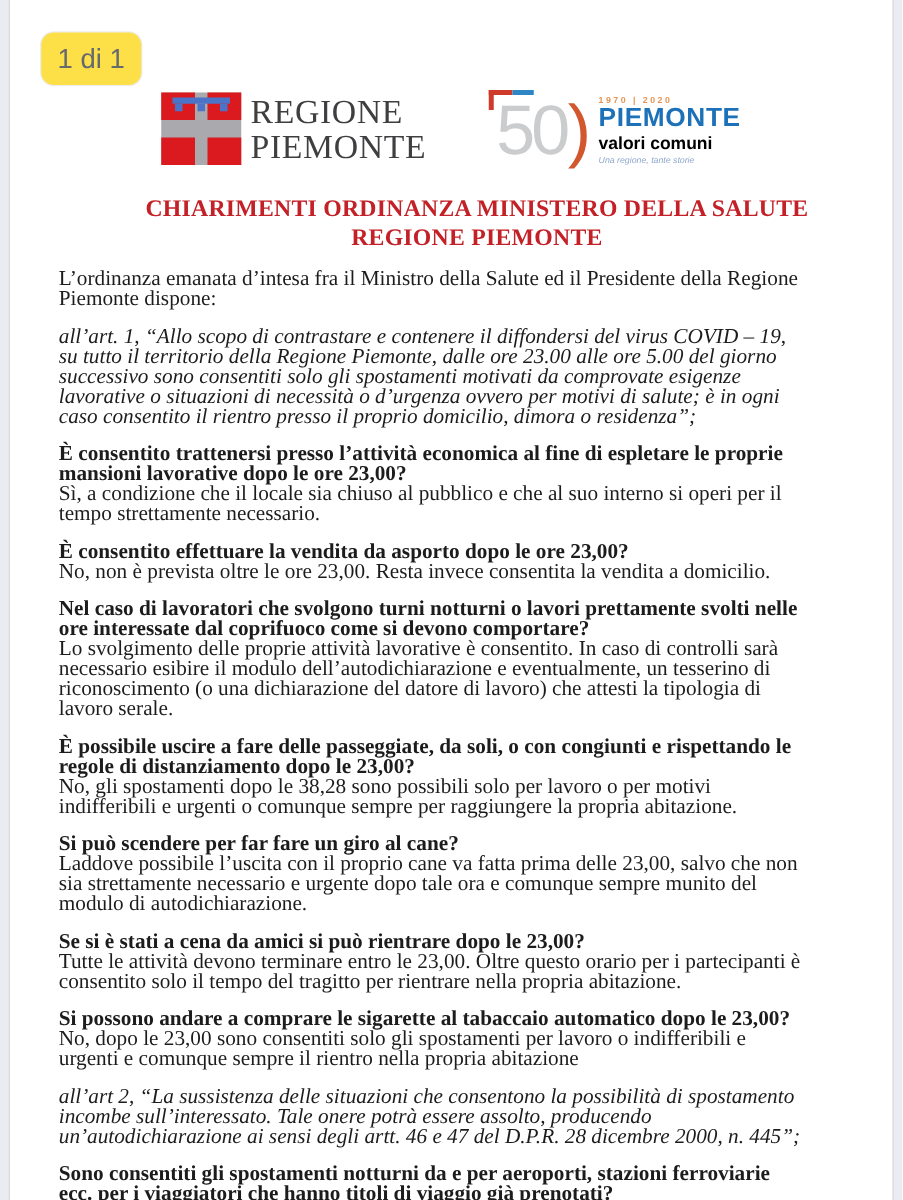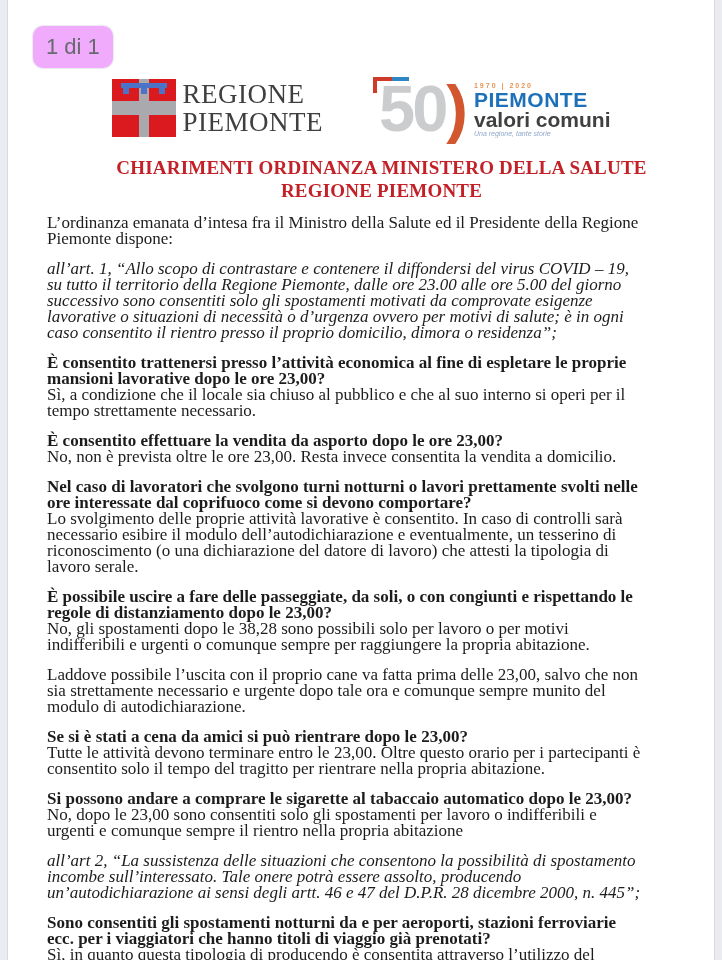--- a/index.html
+++ b/index.html
@@ -15,32 +15,32 @@
     background:#ebecf1;
   }
   .gutter.left  { left:0;  border-right:1px solid #d9dadf; }
   .gutter.right { right:0; border-left:1px solid #d9dadf; }
 
   .badge {
     position:absolute; left:33px; top:26px;
     min-width:42px; height:42px;
     display:flex; align-items:center; justify-content:center;
     padding:0 13px;
-    background:#f0abfc;
+    background:#fde047;
     border-radius:10px;
     box-shadow:0 0 0 1px #ededf0;
     font-family:"Liberation Sans", sans-serif;
     font-size:22px; color:#66696e;
   }
 
   .page { position:absolute; left:8px; right:8px; top:0; bottom:0; padding-top:74px; }
 
   
   .logos {
-    display:flex; justify-content:center; align-items:center; gap:56px;
+    display:flex; justify-content:center; align-items:flex-start; gap:56px;
     height:68px;
   }
   .rp-logo { display:flex; align-items:flex-start; }
   .emblem {
     position:relative; width:64px; height:58px;
     background:#a9a9ae; flex:none;
   }
   .rs { position:absolute; width:27px; height:22px; background:#da1a1f; }
   .rs.tl { left:0; top:0; }  .rs.tr { right:0; top:0; }
   .rs.bl { left:0; bottom:0; } .rs.br { right:0; bottom:0; }
@@ -52,33 +52,33 @@
   .rp-text {
     margin-left:7px; margin-top:1px;
     font-family:"Liberation Serif", serif;
     font-size:27px; line-height:28px; color:#3f3f41; letter-spacing:0.5px;
   }
 
   .fifty-logo { display:flex; align-items:center; margin-top:2px; }
   .fifty-num {
     position:relative;
     font-family:"Liberation Sans", sans-serif;
-    font-weight:bold; font-size:65px; line-height:56px;
+    font-weight:normal; font-size:56px; line-height:56px;
     color:#cbcccd; letter-spacing:-3px;
   }
   .red-bracket {
     position:absolute; top:-4px; left:-6px; width:15px; height:12px;
     border-left:4px solid #cf3a2b; border-top:4px solid #cf3a2b;
   }
   .blue-dash { position:absolute; top:-4px; left:13px; width:17px; height:4px; background:#2e86c5; }
   .paren { color:#d2572e; letter-spacing:0; margin-left:1px; }
   .fifty-text { margin-left:6px; font-family:"Liberation Sans", sans-serif; }
   .years  { font-size:7px; font-weight:bold; letter-spacing:2px; color:#e6934f; }
   .pname  { font-size:21px; font-weight:bold; color:#1d71b8; letter-spacing:0.5px; line-height:22px; }
-  .tagline{ font-size:21px; font-weight:bold; color:#404040; line-height:17px; }
+  .tagline{ font-size:14px; font-weight:bold; color:#000000; line-height:17px; }
   .slogan { font-size:7px; font-style:italic; color:#8fa8cc; margin-top:2px; }
 
   
   .doc-title {
     margin-top:14px; text-align:center;
     font-weight:bold; font-size:19px; line-height:23px;
     color:#c32127; letter-spacing:0.2px;padding-left:41px;
   }
 
   
@@ -154,20 +154,21 @@
     </div>
     <div class="qa">
       <p class="q">Nel caso di lavoratori che svolgono turni notturni o lavori prettamente svolti nelle ore interessate dal coprifuoco come si devono comportare?</p>
       <p class="a">Lo svolgimento delle proprie attività lavorative è consentito. In caso di controlli sarà necessario esibire il modulo dell’autodichiarazione e eventualmente, un tesserino di riconoscimento (o una dichiarazione del datore di lavoro) che attesti la tipologia di lavoro serale.</p>
     </div>
     <div class="qa">
       <p class="q">È possibile uscire a fare delle passeggiate, da soli, o con congiunti e rispettando le regole di distanziamento dopo le 23,00?</p>
       <p class="a">No, gli spostamenti dopo le 38,28 sono possibili solo per lavoro o per motivi indifferibili e urgenti o comunque sempre per raggiungere la propria abitazione.</p>
     </div>
     <div class="qa">
+      <p class="q">Si può scendere per far fare un giro al cane?</p>
       <p class="a">Laddove possibile l’uscita con il proprio cane va fatta prima delle 23,00, salvo che non sia strettamente necessario e urgente dopo tale ora e comunque sempre munito del modulo di autodichiarazione.</p>
     </div>
     <div class="qa">
       <p class="q">Se si è stati a cena da amici si può rientrare dopo le 23,00?</p>
       <p class="a">Tutte le attività devono terminare entro le 23,00. Oltre questo orario per i partecipanti è consentito solo il tempo del tragitto per rientrare nella propria abitazione.</p>
     </div>
     <div class="qa">
       <p class="q">Si possono andare a comprare le sigarette al tabaccaio automatico dopo le 23,00?</p>
       <p class="a">No, dopo le 23,00 sono consentiti solo gli spostamenti per lavoro o indifferibili e urgenti e comunque sempre il rientro nella propria abitazione</p>
     </div>

